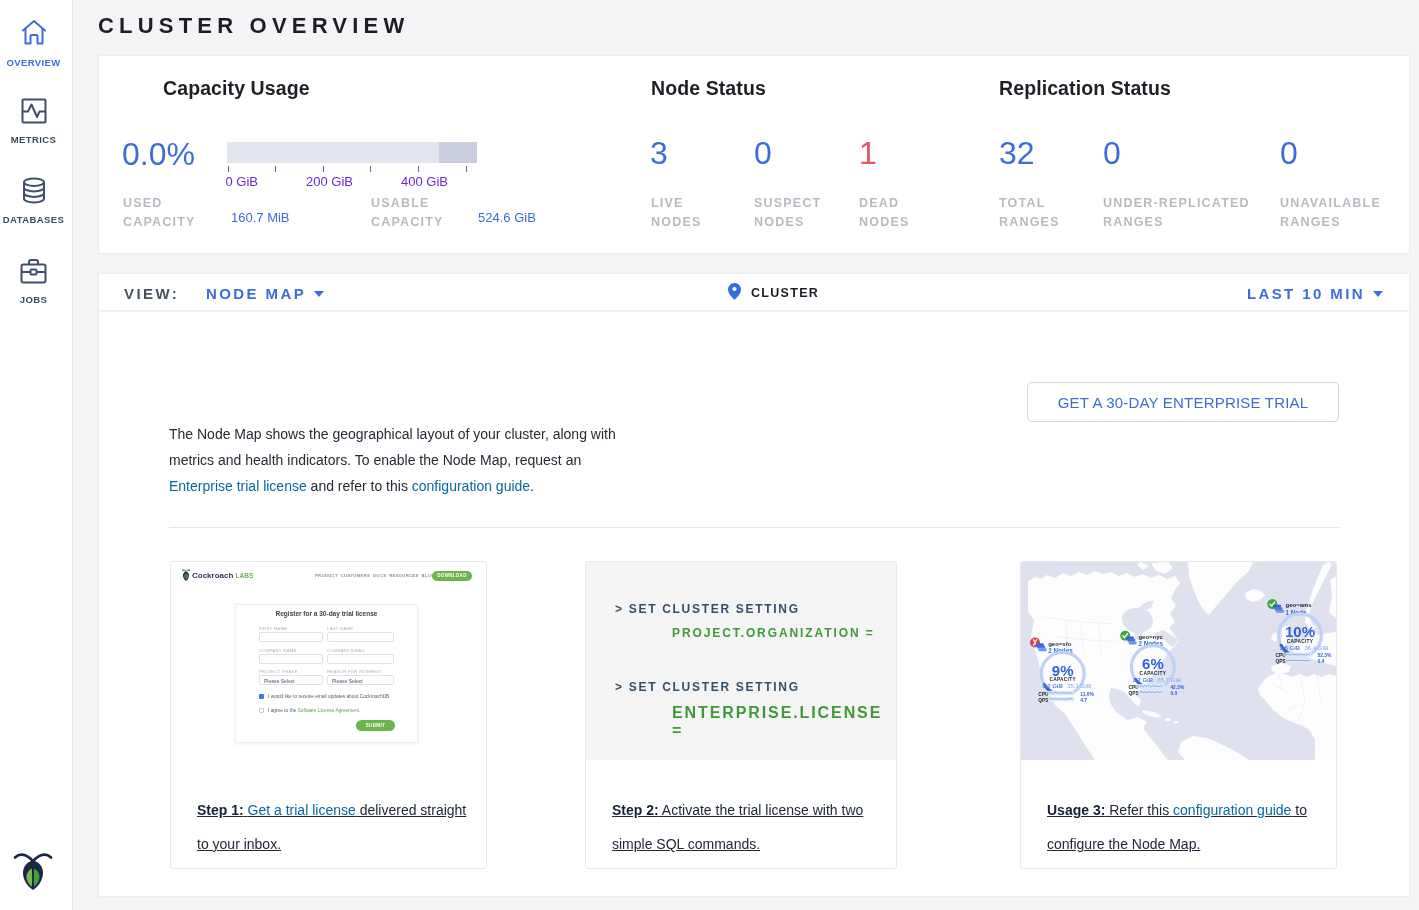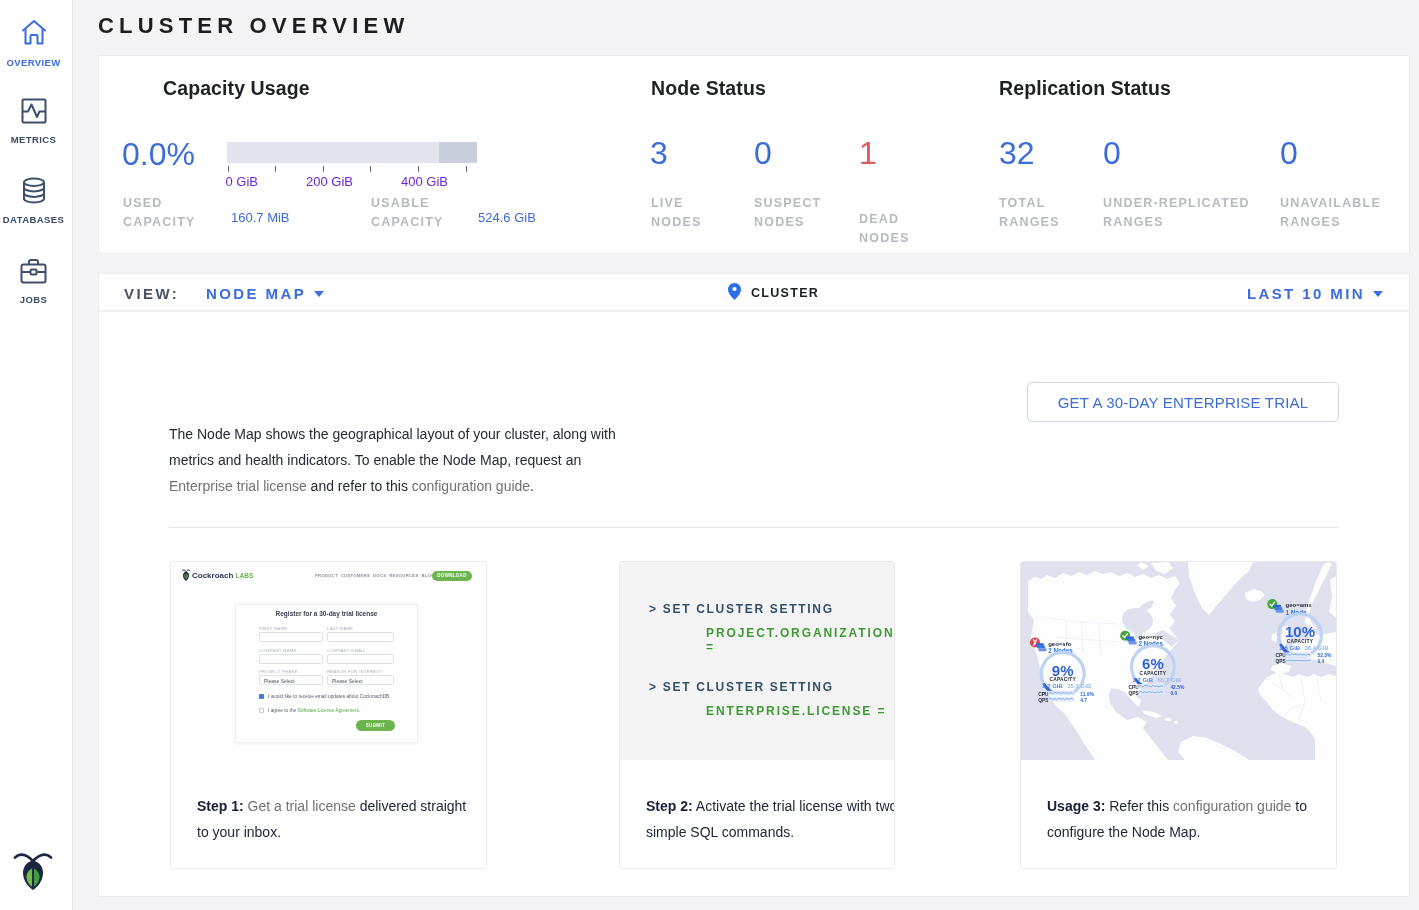--- a/index.html
+++ b/index.html
@@ -35,27 +35,27 @@
 #toolbar { position:absolute; left:98px; top:273px; width:1312px; height:38px; background:#fff; border:1px solid #ececee; }
 .tb { font-size:15px; font-weight:bold; letter-spacing:2.4px; }
 .tb-dark { color:#475263; }
 .tb-blue { color:#3b6de0; }
 .caret { display:inline-block; width:0; height:0; border-left:5px solid transparent; border-right:5px solid transparent; border-top:6px solid #3b6de0; vertical-align:middle; margin-left:8px; margin-bottom:2px; }
 
 
 #panel { position:absolute; left:98px; top:312px; width:1312px; height:585px; background:#fff; border:1px solid #ececee; border-top:none; }
 #vheading { position:absolute; left:70px; top:66px; font-size:24px; font-weight:bold; color:#1d2126; letter-spacing:0.2px; }
 .para { position:absolute; left:70px; top:109px; width:480px; font-size:14px; line-height:26px; color:#242b35; white-space:nowrap; }
-a.lnk { color:#737373; text-decoration:none; }
+a.lnk { color:#0369a1; text-decoration:none; }
 #trialbtn { position:absolute; left:928px; top:70px; width:312px; height:40px; border:1px solid #ccd6e8; border-radius:5px; text-align:center; line-height:39px; font-size:15px; letter-spacing:0.2px; color:#3b6dd4; font-weight:normal; background:#fff; }
 #divider { position:absolute; left:70px; top:215px; width:1170px; height:1px; background:#e4e4e8; }
 
 
 .stepcard { position:absolute; top:249px; width:317px; height:308px; background:#fff; border:1px solid #e9e9ec; border-radius:3px; overflow:hidden; }
-.caption { position:absolute; left:26px; top:231px; width:295px; font-size:14px; line-height:26px; color:#20293a; }
+.caption { position:absolute; left:26px; top:231px; width:295px; font-size:14px; line-height:34px; color:#20293a;text-decoration:underline; }
 .caption b { color:#17203a; }
 .flabel { position:absolute; font-size:4.2px; color:#a7adb8; letter-spacing:0.3px; }
 .ffield { position:absolute; height:10px; border:1px solid #dfe2e8; border-radius:2px; background:#fff; }
 .ffield span { font-size:5px; color:#4a5260; position:absolute; left:4px; top:2px; }
 </style>
 </head>
 <body>
 <div id="page">
 
   <div id="title">CLUSTER OVERVIEW</div>
@@ -120,21 +120,21 @@
     <div class="blueval" style="left:132px; top:154px;">160.7 MiB</div>
     <div class="smlabel" style="left:272px; top:138px;">USABLE<br>CAPACITY</div>
     <div class="blueval" style="left:379px; top:154px;">524.6 GiB</div>
 
     <div class="sechead" style="left:552px; top:21px;">Node Status</div>
     <div class="bignum" style="left:551px; top:79px;">3</div>
     <div class="smlabel" style="left:552px; top:138px;">LIVE<br>NODES</div>
     <div class="bignum" style="left:655px; top:79px;">0</div>
     <div class="smlabel" style="left:655px; top:138px;">SUSPECT<br>NODES</div>
     <div class="bignum red" style="left:760px; top:79px;">1</div>
-    <div class="smlabel" style="left:760px; top:138px;margin-top:16px;">DEAD<br>NODES</div>
+    <div class="smlabel" style="left:760px; top:138px;">DEAD<br>NODES</div>
 
     <div class="sechead" style="left:900px; top:21px;">Replication Status</div>
     <div class="bignum" style="left:900px; top:79px;">32</div>
     <div class="smlabel" style="left:900px; top:138px;">TOTAL<br>RANGES</div>
     <div class="bignum" style="left:1004px; top:79px;">0</div>
     <div class="smlabel" style="left:1004px; top:138px;">UNDER-REPLICATED<br>RANGES</div>
     <div class="bignum" style="left:1181px; top:79px;">0</div>
     <div class="smlabel" style="left:1181px; top:138px;">UNAVAILABLE<br>RANGES</div>
   </div>
 
@@ -198,26 +198,26 @@
           <span>Please Select</span>
         </div>
       <div style="position:absolute;left:88px;top:132px;width:5px;height:5px;background:#3f7ae0;border-radius:1px;"></div>
       <div style="position:absolute;left:97px;top:132px;font-size:4.8px;color:#555d6b;">I would like to receive email updates about CockroachDB.</div>
       <div style="position:absolute;left:88px;top:146px;width:5px;height:5px;border:0.5px solid #c3c8d2;border-radius:1px;"></div>
       <div style="position:absolute;left:97px;top:146px;font-size:4.8px;color:#555d6b;">I agree to the <span style="color:#58a846;">Software License Agreement</span>.</div>
       <div style="position:absolute;left:185px;top:158px;width:39px;height:11px;background:#6cb54c;border-radius:6px;color:#fff;font-size:4.5px;font-weight:bold;text-align:center;line-height:11px;letter-spacing:0.4px;">SUBMIT</div>
       <div class="caption" style="white-space:nowrap;"><b>Step 1:</b> <a class="lnk">Get a trial license</a> delivered straight<br>to your inbox.</div>
     </div>
 
-    <div class="stepcard" id="card2" style="left:520px; width:276px;">
+    <div class="stepcard" id="card2" style="left:486px; width:312px;">
       <div style="position:absolute; left:0; top:0; width:100%; height:198px; background:#f4f4f5;"></div>
       <div class="code" style="position:absolute; left:29px; top:40px; font-size:12px; font-weight:bold; letter-spacing:1.7px; color:#33506b;">&gt; SET CLUSTER SETTING</div>
       <div class="code" style="position:absolute; left:86px; top:64px; font-size:12px; font-weight:bold; letter-spacing:1.9px; color:#3f9a34;">PROJECT.ORGANIZATION =</div>
       <div class="code" style="position:absolute; left:29px; top:118px; font-size:12px; font-weight:bold; letter-spacing:1.7px; color:#33506b;">&gt; SET CLUSTER SETTING</div>
-      <div class="code" style="position:absolute; left:86px; top:142px; font-size:12px; font-weight:bold; letter-spacing:1.9px; color:#3f9a34;">ENTERPRISE.LICENSE =</div>
+      <div class="code" style="position:absolute; left:86px; top:142px; font-size:16px; font-weight:bold; letter-spacing:1.9px; color:#3f9a34;">ENTERPRISE.LICENSE =</div>
       <div class="caption" style="white-space:nowrap;"><b>Step 2:</b> Activate the trial license with two<br>simple SQL commands.</div>
     </div>
 
     <div class="stepcard" id="card3" style="left:921px;">
       <div id="mapwrap" style="position:absolute; left:0; top:0; width:100%; height:198px;">
       <svg width="315" height="198" viewBox="0 0 315 198">
         <rect width="315" height="198" fill="#dfe2ee"></rect>
 
         <path fill="#fdfdfe" d="M7,19 L14,15 L20,17 L26,13 L34,16 L42,11 L50,14 L58,10 L66,13 L74,9 L82,12 L90,10 L98,14 L106,11 L114,15 L122,12 L130,16 L138,13 L146,17 L154,14 L159,21 L154,28 L150,36 L155,44 L149,52 L154,60 L148,66 L153,72 L158,79 L150,88 L144,95 L135,108 L128,119 L114,133 L120,138 L118,145 L113,141 L104,130 L96,127 L90,126 L88,133 L89,141 L95,150 L106,158 L117,155 L126,160 L122,166 L128,174 L136,184 L142,192 L147,198 L74,198 L66,186 L56,170 L44,152 L34,143 L27,131 L21,117 L17,97 L10,75 L13,58 L7,50 Z"></path>
 

